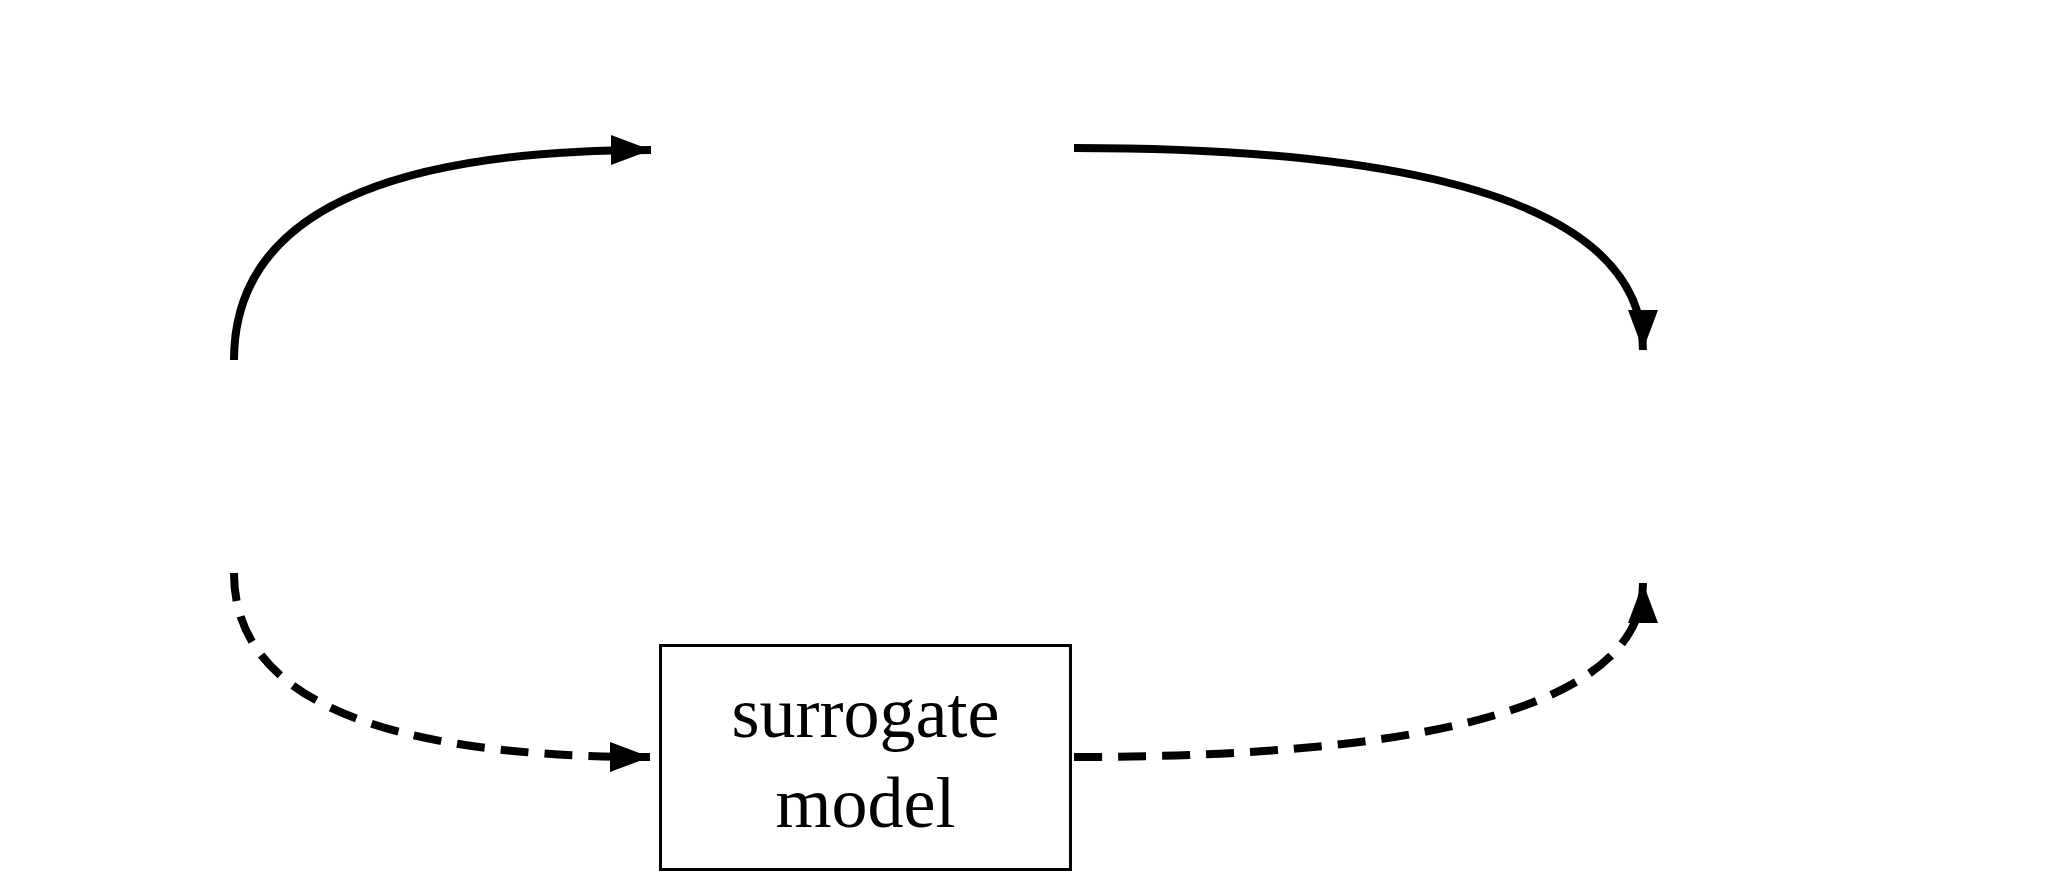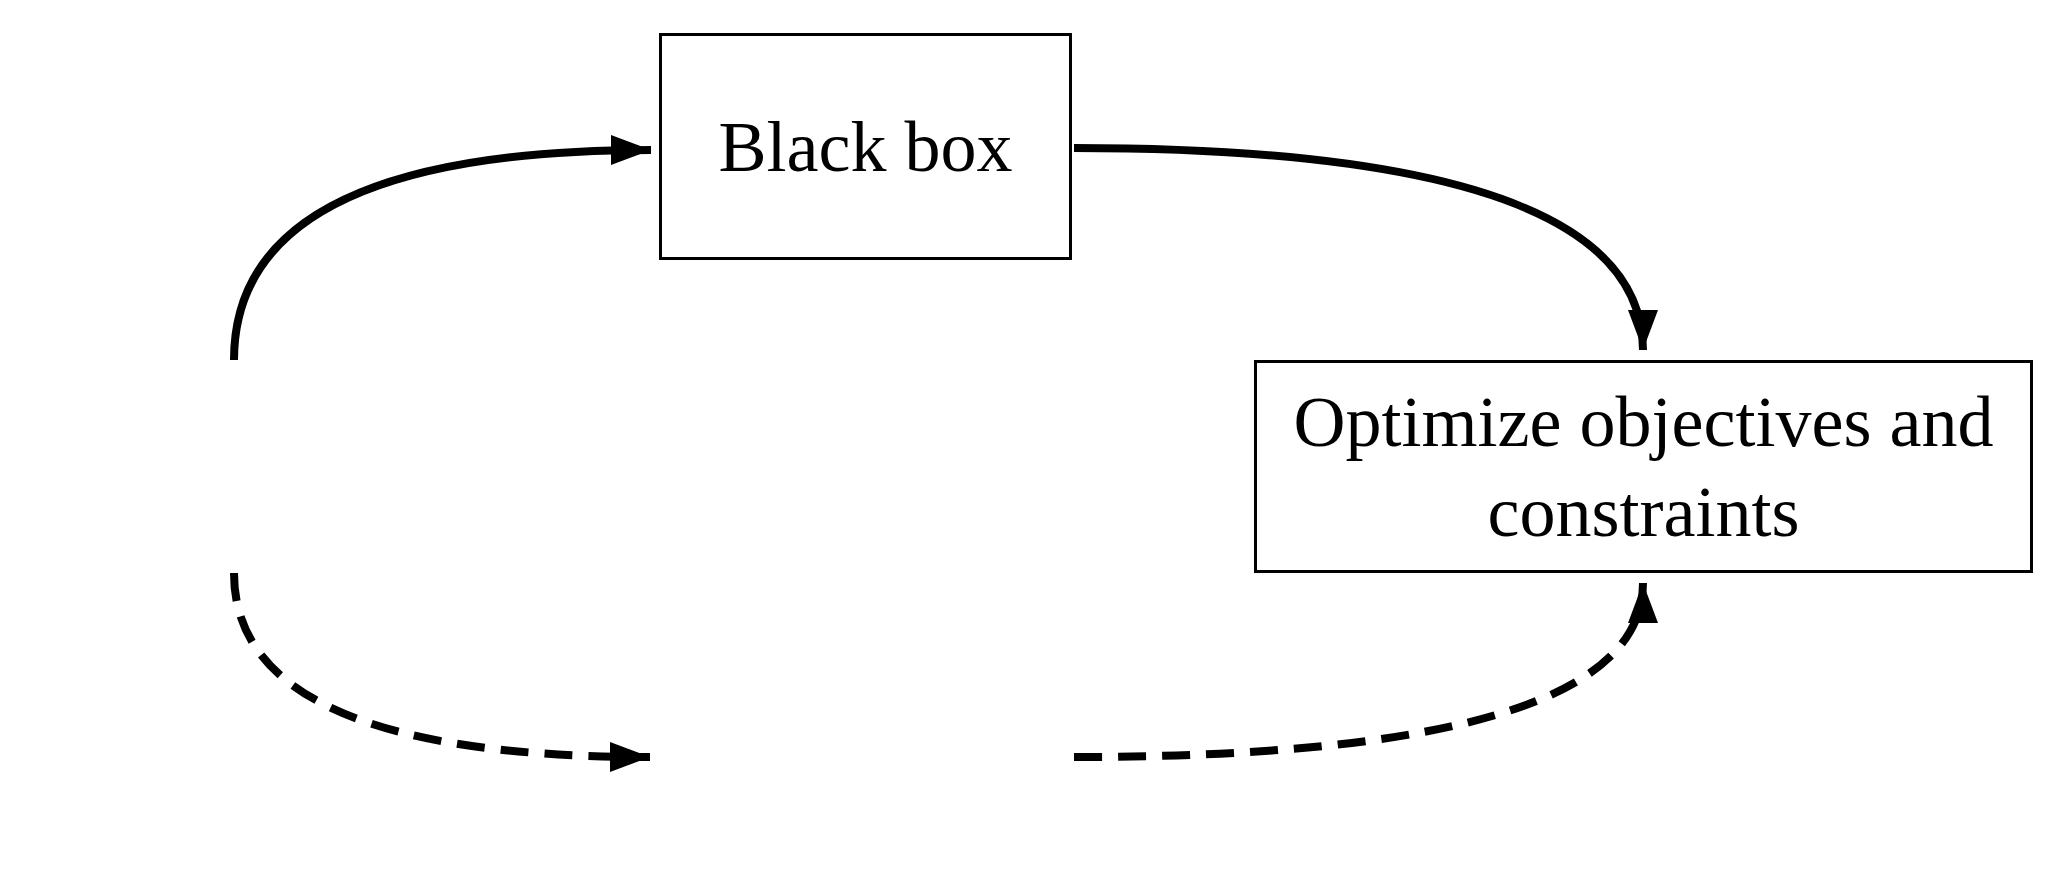--- a/index.html
+++ b/index.html
@@ -68,24 +68,21 @@
 
     <path class="edge" d="M 234 360 Q 234 150 651 150" marker-end="url(#arrowhead)"></path>
 
     <path class="edge" d="M 1074 148 Q 1643 148 1643 350" marker-end="url(#arrowhead)"></path>
 
     <path class="edge dashed" d="M 234 573 Q 234 757 650 757" marker-end="url(#arrowhead)"></path>
 
     <path class="edge dashed" d="M 1074 757 Q 1643 757 1643 583" marker-end="url(#arrowhead)"></path>
   </svg>
 
-  <div class="node node-black-box">
-    <span class="line">Black box</span>
-  </div>
 
 
-  <div class="node node-optimize">
-    <span class="line">Optimize objectives and</span>
-    <span class="line">constraints</span>
+
+  <div class="node node-surrogate">
+    <span class="line">surrogate</span>
+    <span class="line">model</span>
   </div>
-
 
 </div>
 
 </body></html>

